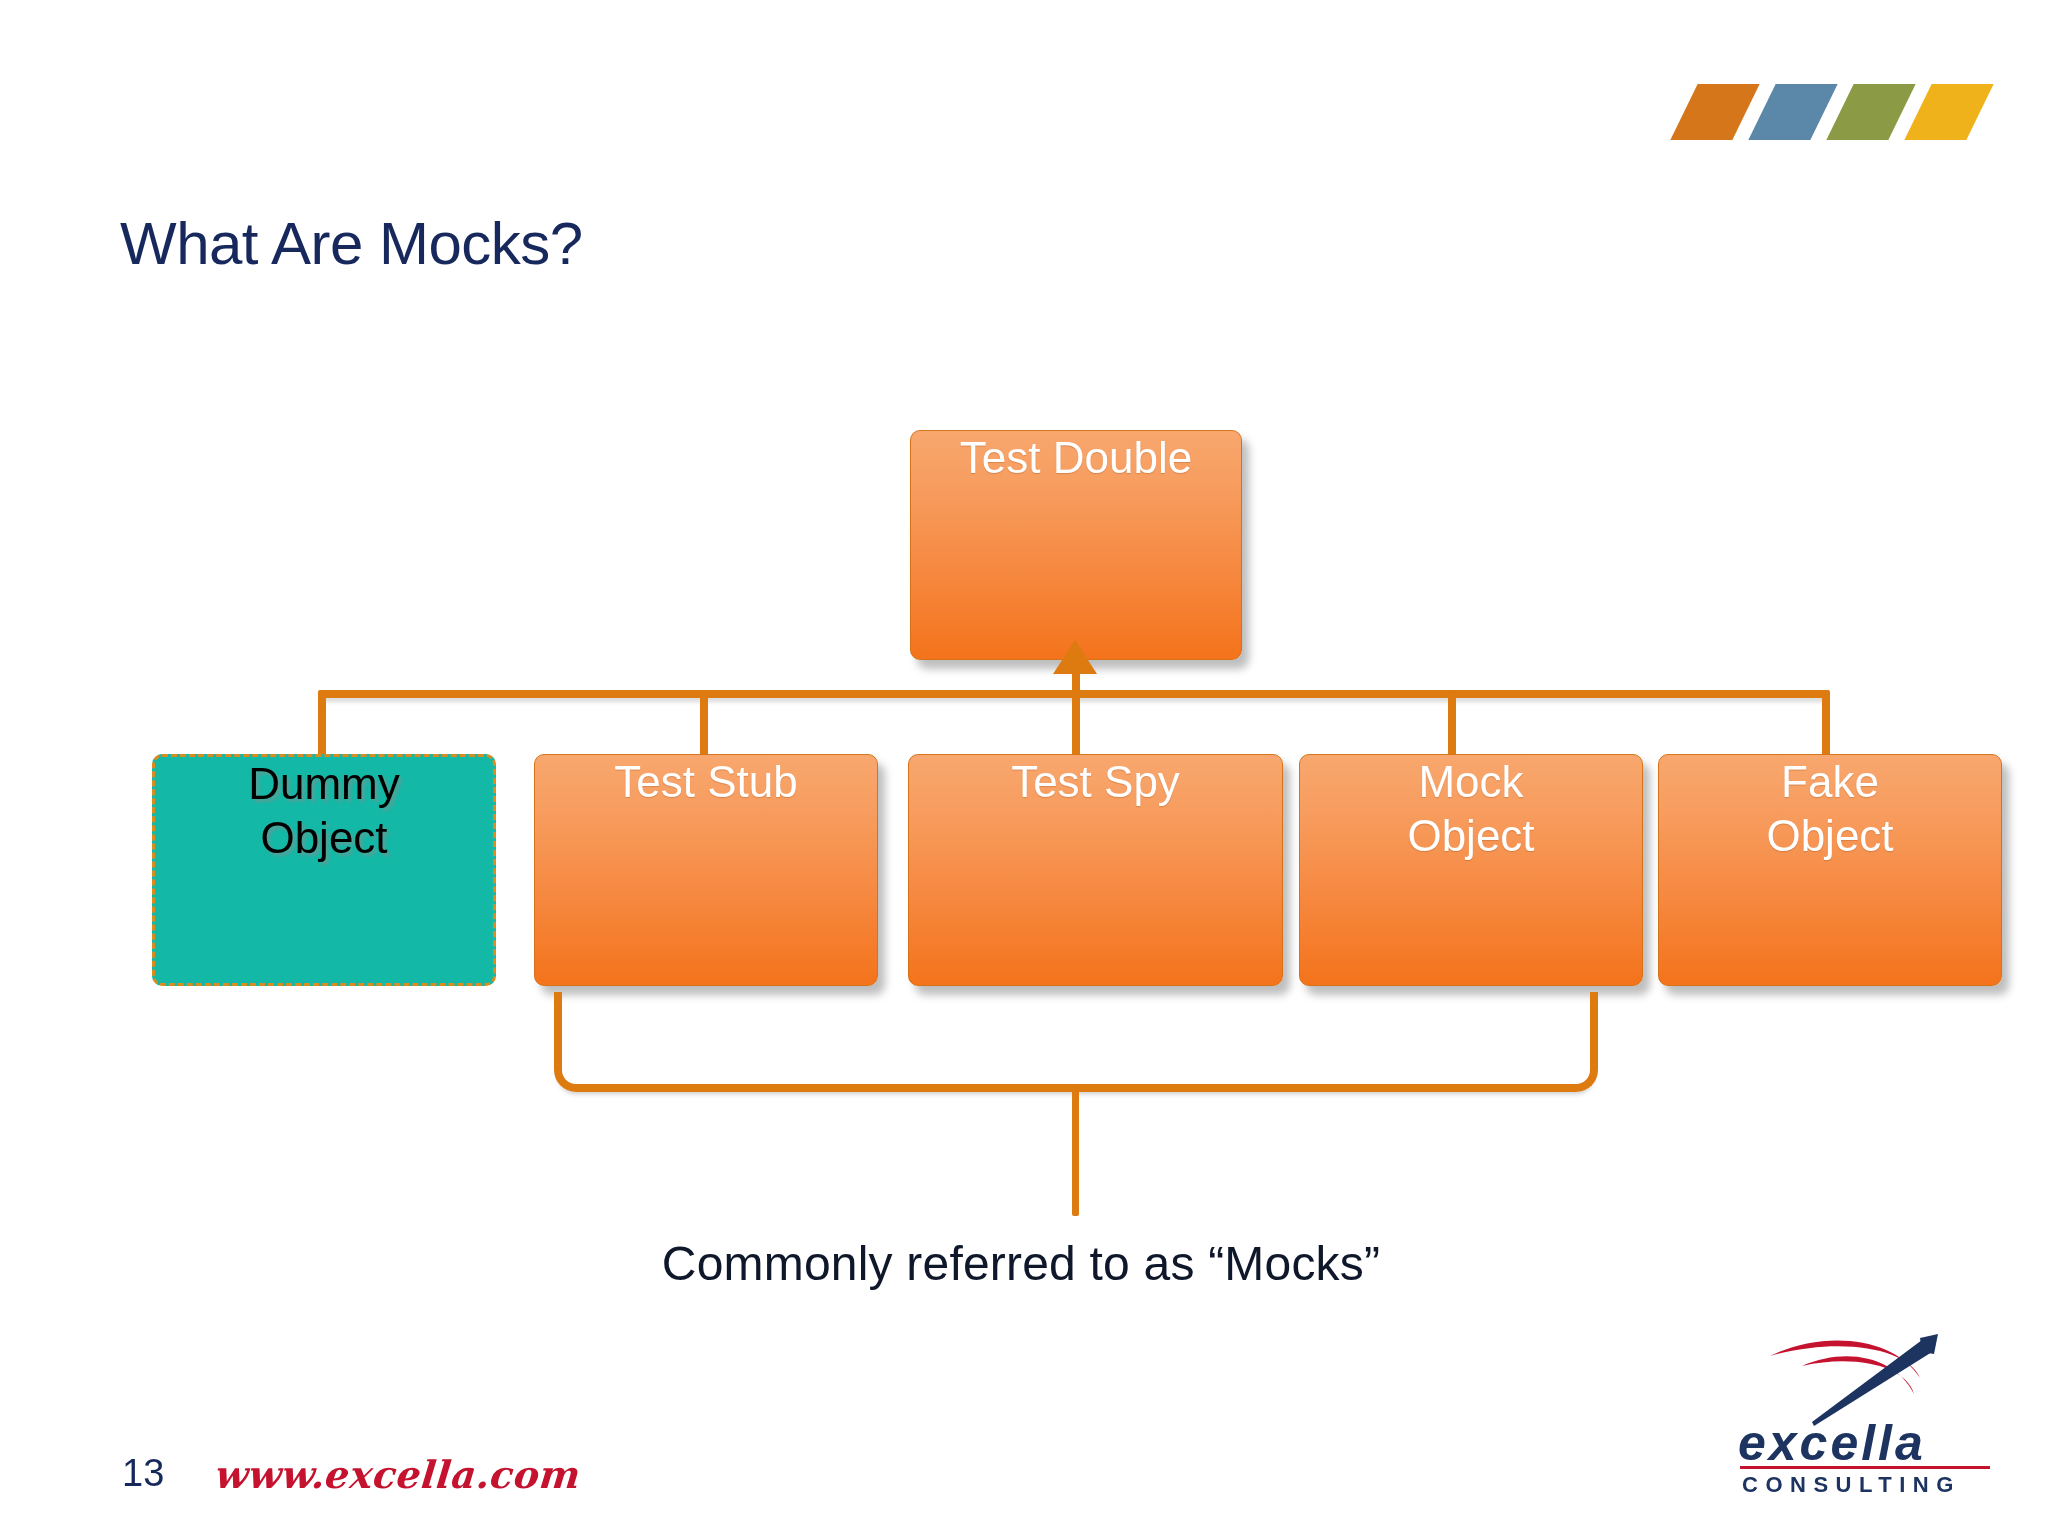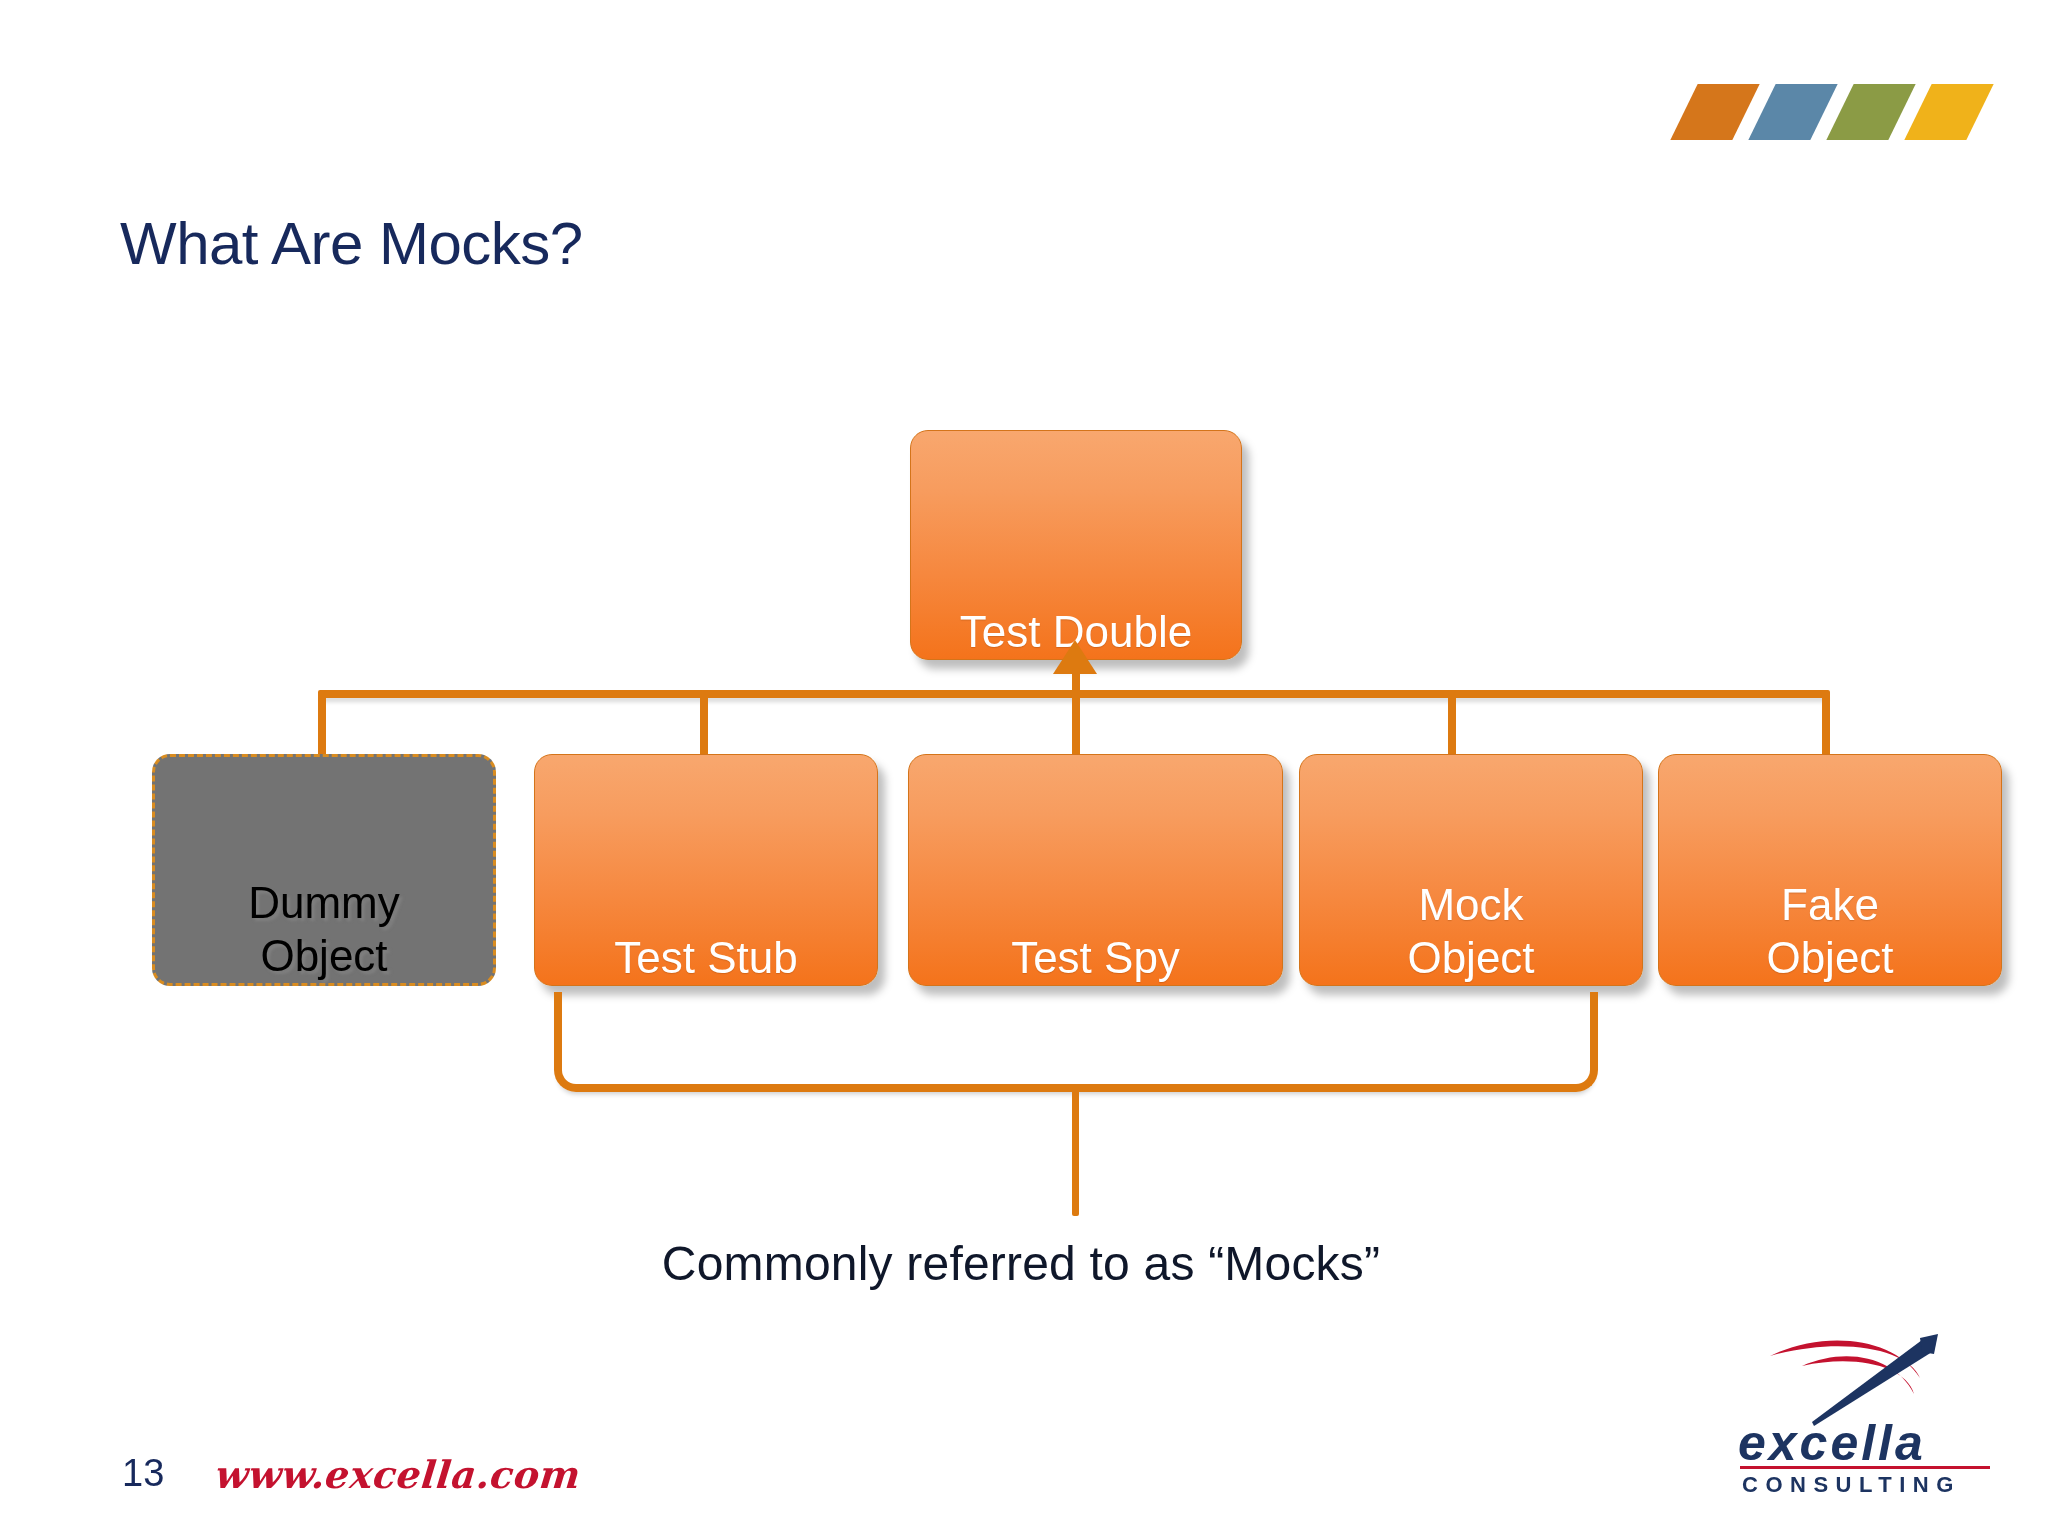--- a/index.html
+++ b/index.html
@@ -24,34 +24,34 @@
     position:absolute;left:120px;top:212px;
     font-size:60px;line-height:1.05;color:#17295c;
     letter-spacing:-0.5px;white-space:nowrap;
     font-weight:400;
   }
 
   
   .diagram{position:absolute;left:0;top:0;width:2048px;height:1536px;}
 
   .node{
-    position:absolute;border-radius:18px;
-    display:flex;align-items:flex-end;justify-content:center;
+    position:absolute;border-radius:10px;
+    display:flex;align-items:flex-start;justify-content:center;
     text-align:center;color:#ffffff;
     font-size:44px;line-height:1.22;
     box-shadow:7px 9px 9px rgba(0,0,0,0.26);
     border:1.5px solid #d4741a;
     background:linear-gradient(to bottom,#f8a76e 0%,#f79c5e 26%,#f6883f 62%,#f4731b 100%);
     box-sizing:border-box;
     text-shadow:0 1px 1px rgba(120,50,0,0.25);
   }
   .node span{display:block;}
 
   .node.dummy{
-    background:#737373;
+    background:#14b8a6;
     border:3px dashed #d98c20;
     color:#000000;
     box-shadow:none;
     text-shadow:3px 3px 3px rgba(140,140,140,0.55);
   }
 
   #node-test-double{left:910px;top:430px;width:332px;height:230px;}
   #node-dummy-object{left:152px;top:754px;width:344px;height:232px;}
   #node-test-stub{left:534px;top:754px;width:344px;height:232px;}
   #node-test-spy{left:908px;top:754px;width:375px;height:232px;}

